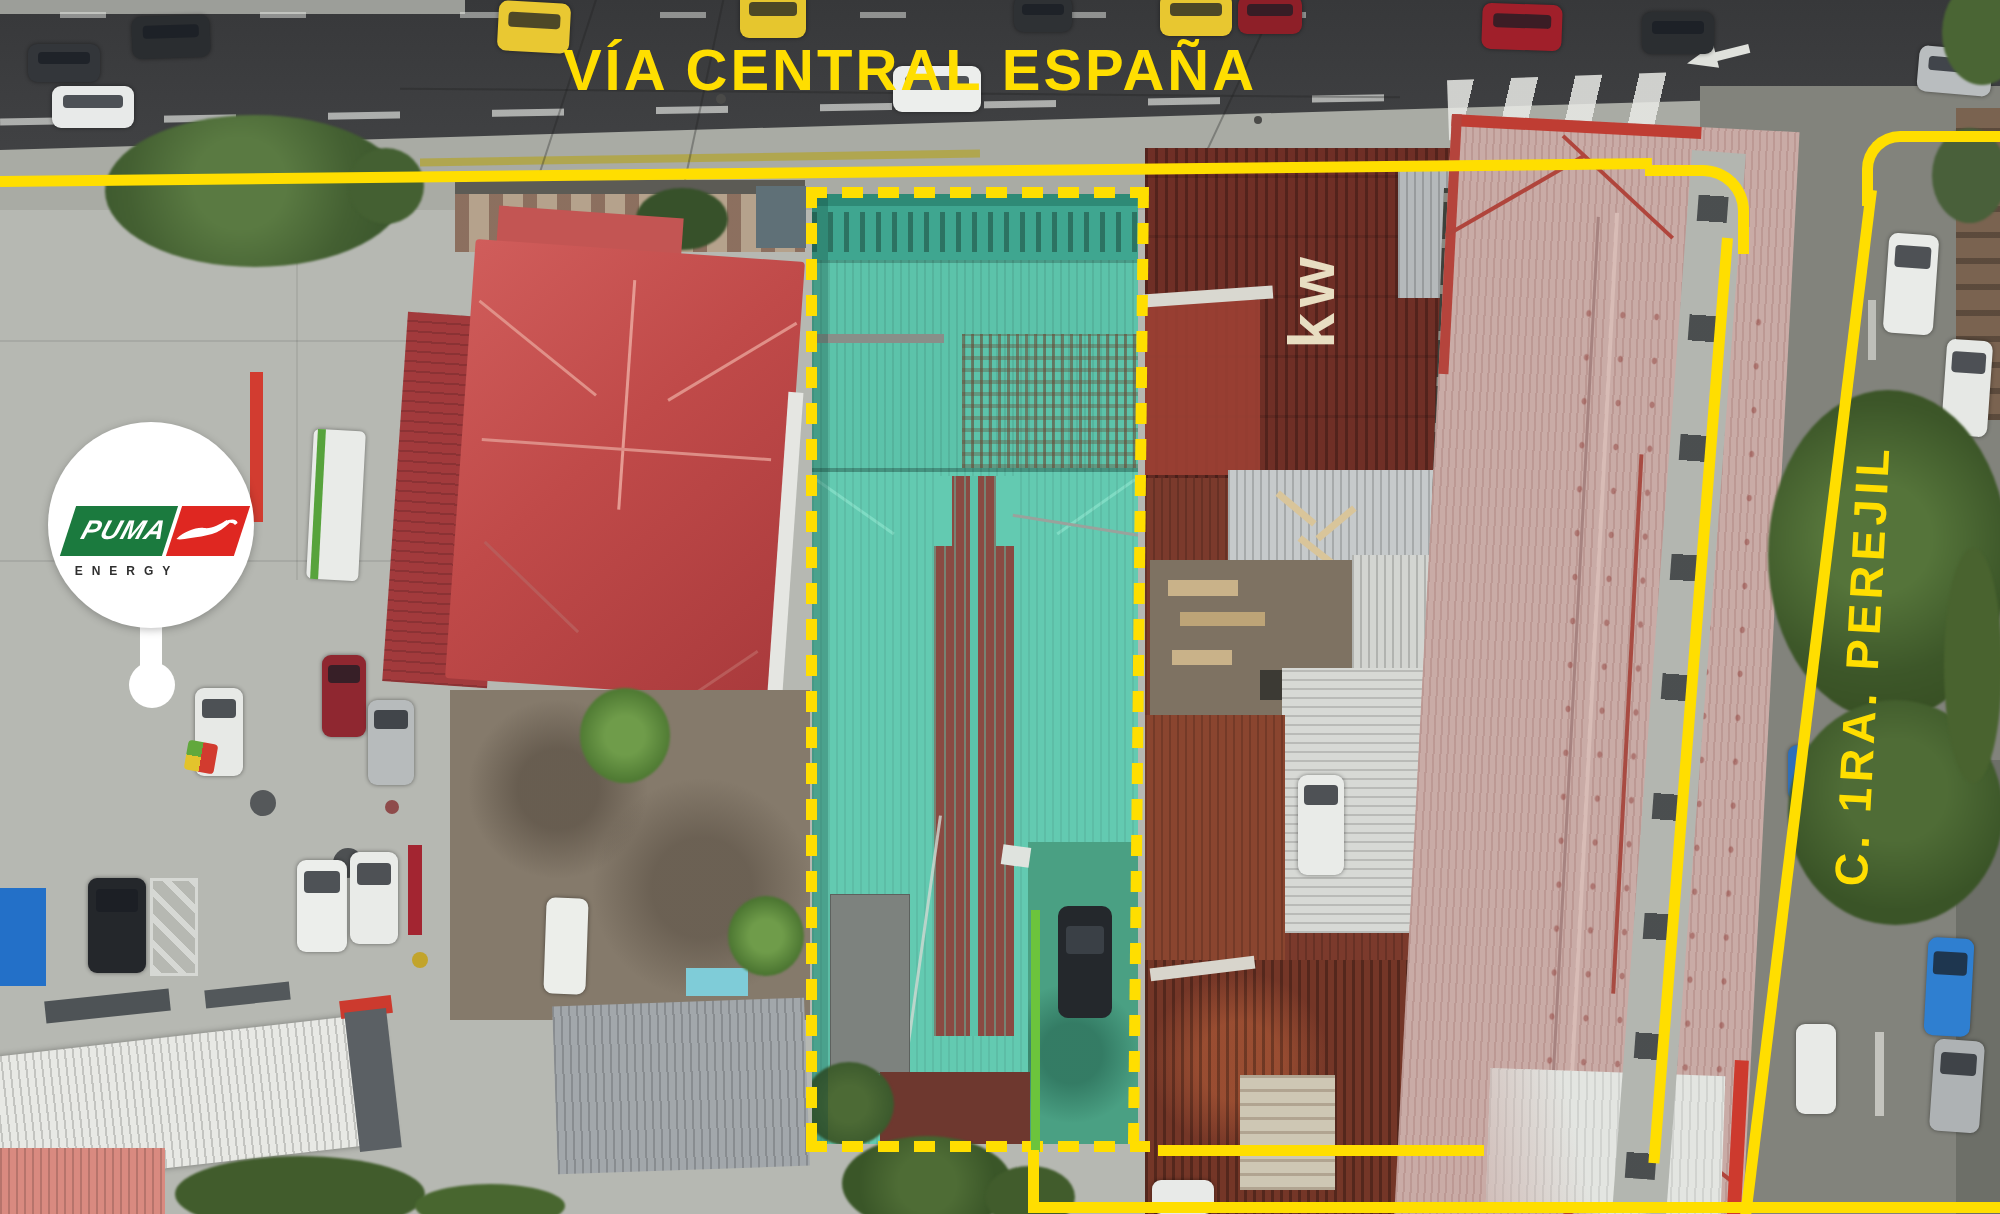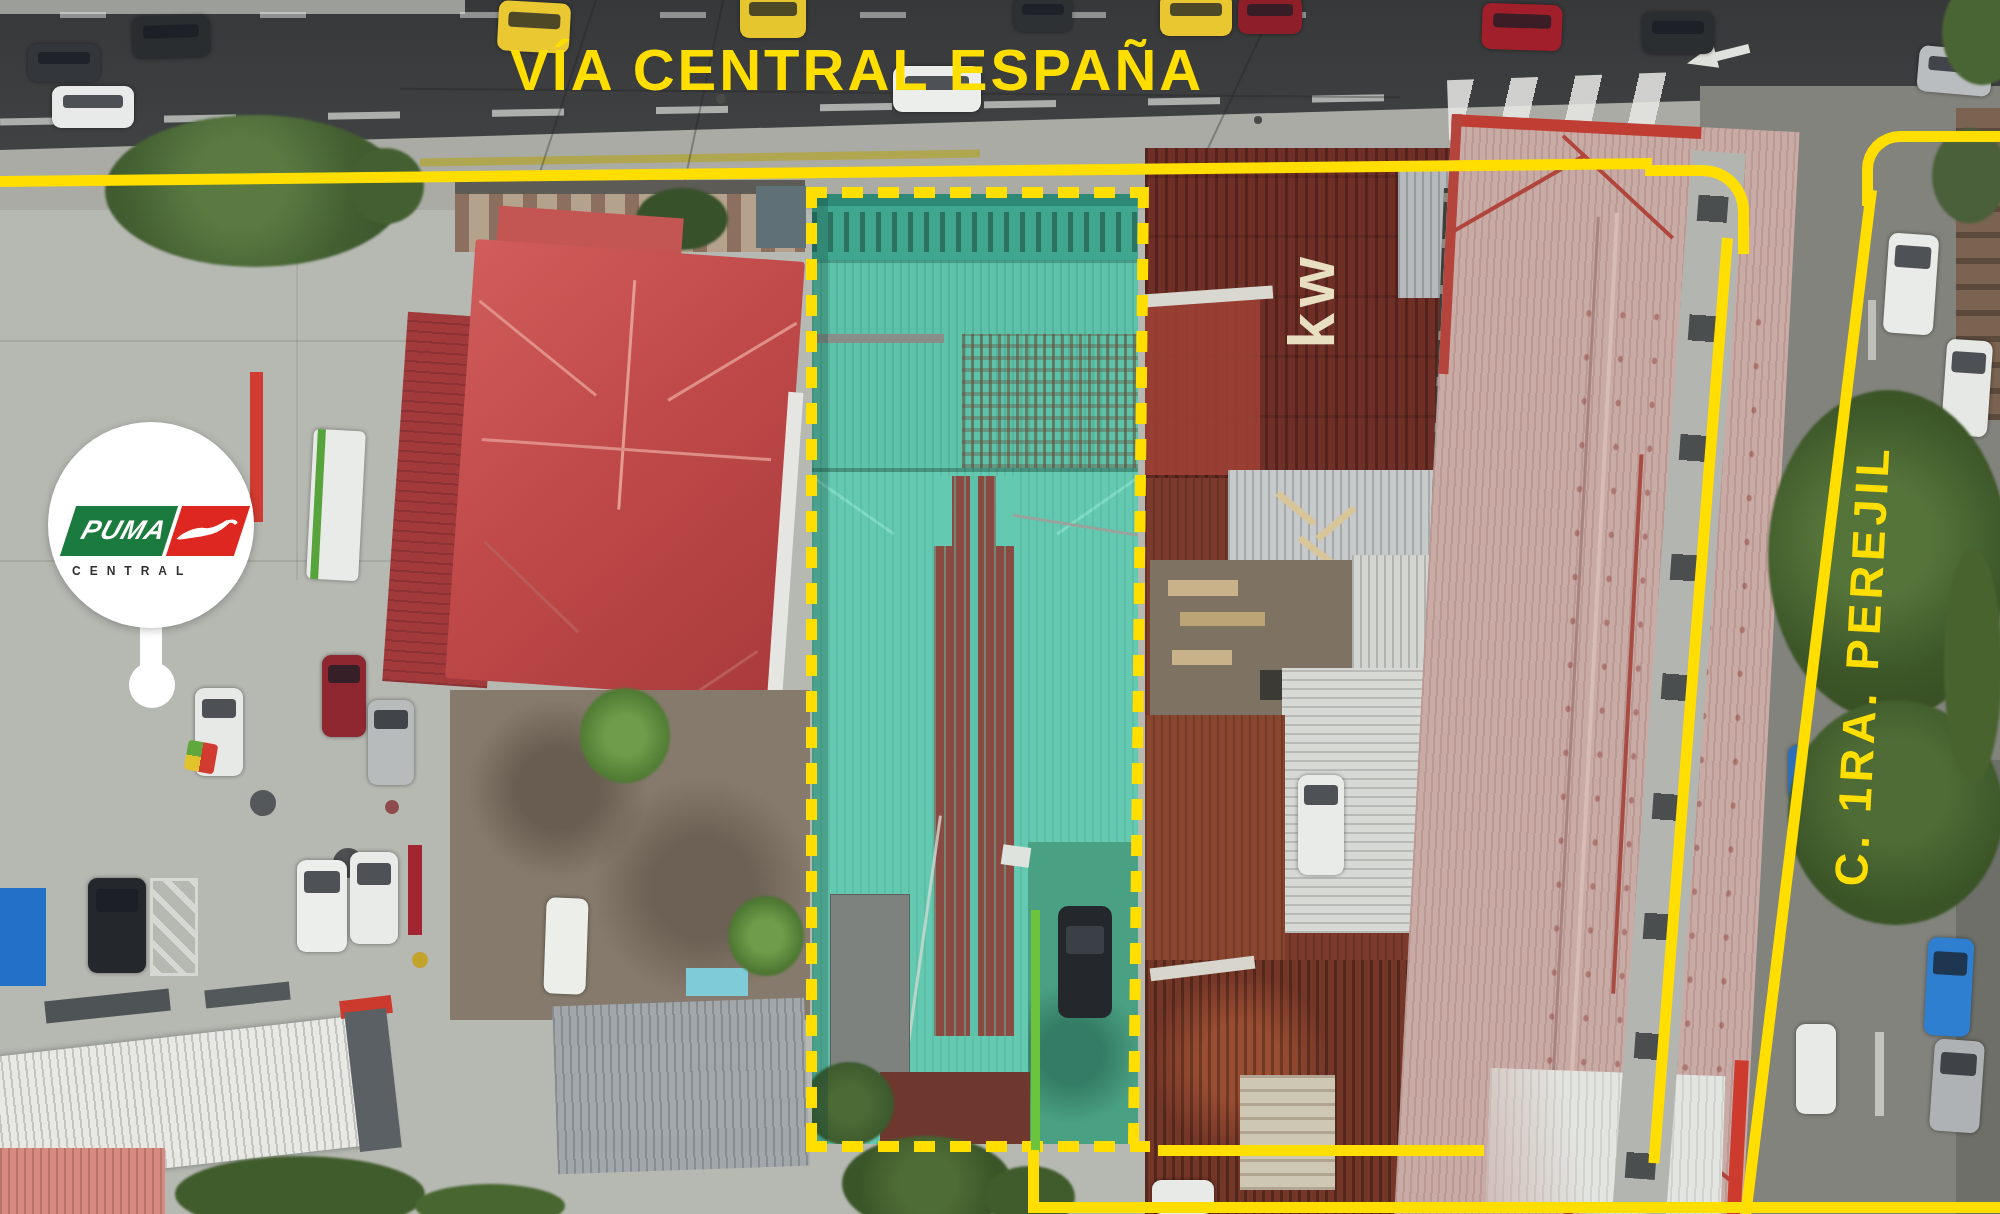--- a/index.html
+++ b/index.html
@@ -308,35 +308,35 @@
   <div class="abs yline" style="left:1722px;top:238px;width:11px;height:928px;transform:rotate(4.55deg);transform-origin:top center;"></div>
   <div class="abs yline" style="left:1158px;top:1145px;width:326px;height:11px;"></div>
   <div class="abs yline" style="left:1028px;top:1202px;width:972px;height:11px;"></div>
   <div class="abs yline" style="left:1028px;top:1150px;width:11px;height:63px;"></div>
 
   <div class="abs" style="left:1862px;top:131px;width:70px;height:64px;
        border-top:11px solid var(--yellow,#FFDE00);border-left:11px solid var(--yellow,#FFDE00);border-top-left-radius:38px;"></div>
   <div class="abs yline" style="left:1925px;top:131px;width:75px;height:11px;"></div>
   <div class="abs yline" style="left:1866px;top:190px;width:11px;height:1034px;transform:rotate(7deg);transform-origin:top center;"></div>
 
-  <div class="abs label" style="left:510px;top:36px;width:800px;text-align:left;font-size:58px;letter-spacing:3px;">VÍA CENTRAL ESPAÑA</div>
+  <div class="abs label" style="left:510px;top:36px;width:800px;text-align:center;font-size:58px;letter-spacing:3px;">VÍA CENTRAL ESPAÑA</div>
   <div class="abs label" style="left:1582px;top:635px;width:560px;height:60px;line-height:60px;text-align:center;
               font-size:46px;letter-spacing:5px;transform:rotate(-87deg);">C. 1RA. PEREJIL</div>
 
   <div class="abs">
     <div class="abs" style="left:140px;top:610px;width:22px;height:60px;background:#ffffff;"></div>
     <div class="abs" style="left:129px;top:662px;width:46px;height:46px;border-radius:50%;background:#ffffff;"></div>
     <div class="abs" style="left:48px;top:422px;width:206px;height:206px;border-radius:50%;background:#ffffff;box-shadow:0 2px 8px rgba(0,0,0,.25);">
       <div class="abs" style="left:20px;top:84px;width:102px;height:50px;background:var(--logo-green,#1B7A3E);transform:skewX(-18deg);">
         <span style="position:absolute;left:14px;top:9px;color:#fff;font-style:italic;font-weight:bold;font-size:27px;letter-spacing:1px;">PUMA</span>
       </div>
       <div class="abs" style="left:126px;top:84px;width:68px;height:50px;background:var(--logo-red,#DF2721);transform:skewX(-18deg);">
         <svg width="60" height="28" viewBox="0 0 60 28" style="position:absolute;left:3px;top:11px;">
           <path fill="#ffffff" d="M2 22 C8 14 18 10 26 11 C34 12 40 8 46 3 L50 6 C46 11 42 15 36 17 C30 19 22 20 16 21 C10 22 6 23 2 22 Z"></path>
           <path fill="#ffffff" d="M44 5 C50 1 56 2 58 6 L56 8 C53 5 48 5 45 8 Z"></path>
         </svg>
       </div>
       <div style="position:absolute;left:24px;top:142px;width:110px;text-align:center;font-size:12px;font-weight:bold;
-                  letter-spacing:9px;color:#2f2f2f;">CENTRAL</div>
+                  letter-spacing:9px;color:#2f2f2f;">ENERGY</div>
     </div>
   </div>
 
 </div>
 
 </body></html>

